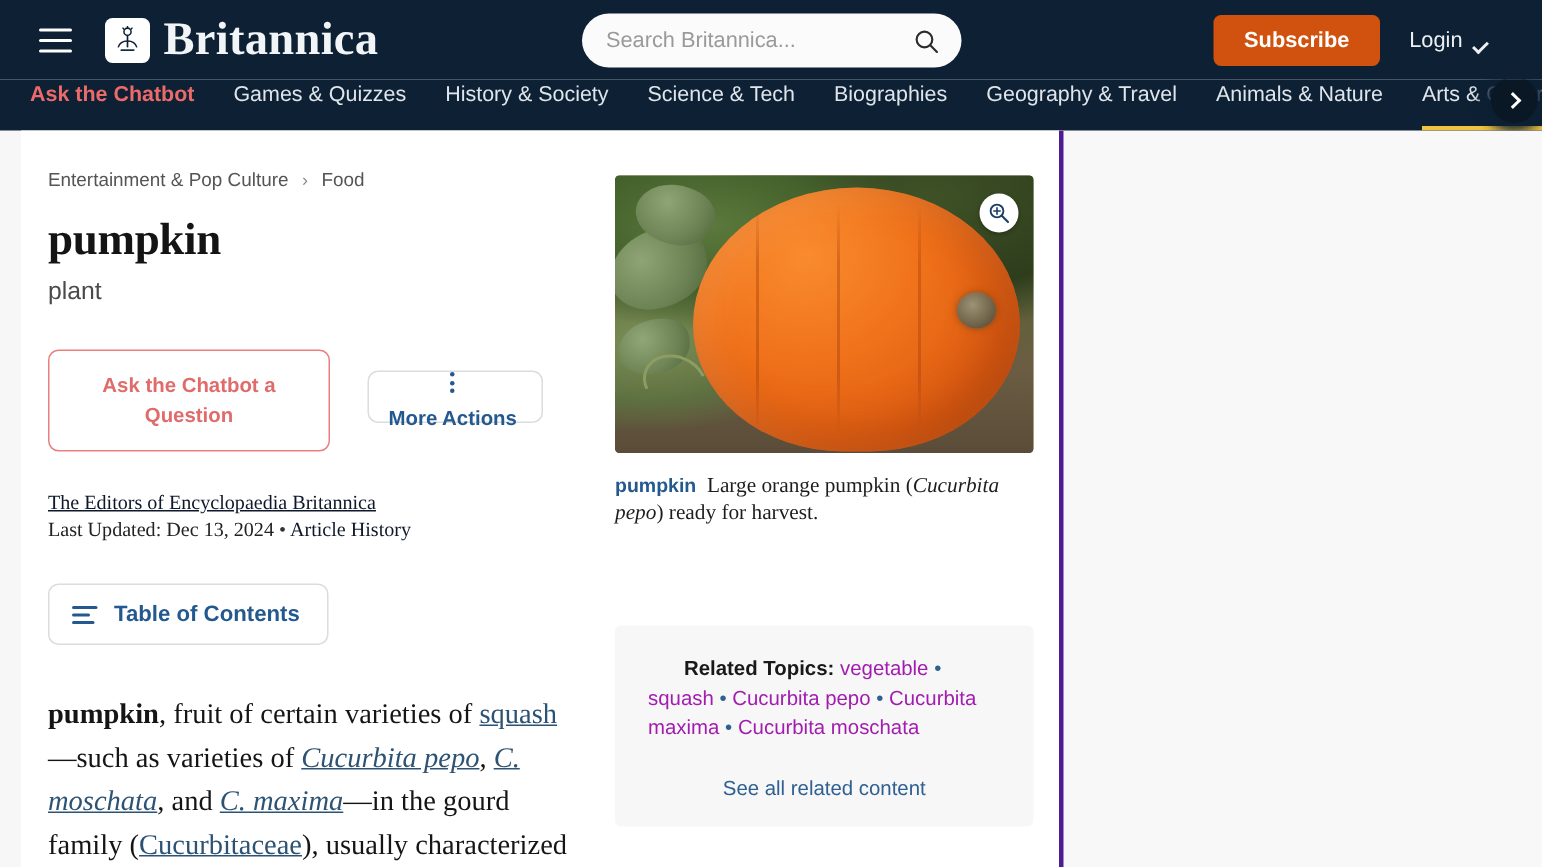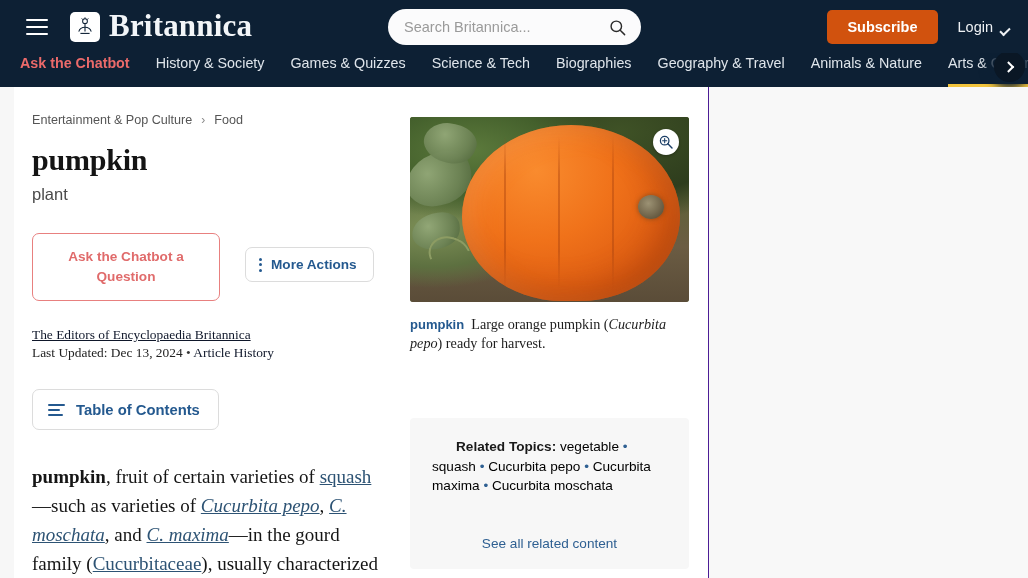--- a/index.html
+++ b/index.html
@@ -83,21 +83,21 @@
     flex: 1;
     font-family: "Liberation Sans", sans-serif;
     font-size: 14.5px;
     color: #8b5cf6;
   }
   .searchwrap input::placeholder { color: #9a9a9a; }
   .search-icon { flex: 0 0 auto; display: flex; }
 
   .right-actions {
     position: absolute;
-    right: 18px;
+    right: 36px;
     top: 0;
     height: 53px;
     display: flex;
     align-items: center;
     gap: 20px;
   }
   .subscribe-btn {
     background: #D1520E;
     color: #ffffff;
     font-size: 14.5px;
@@ -169,21 +169,21 @@
     height: 491px;
     background: #f7f7f7;
   }
   .gutter-left { width: 14px; background: #f7f7f7; flex: 0 0 auto; }
   .content {
     width: 695px;
     background: #ffffff;
     flex: 0 0 auto;
     padding: 0 0 0 18px;
     position: relative;
-    border-right: 1px solid #4c1d95;
+    border-right: 3px solid #4c1d95;
     display: flex;
   }
   .rail { flex: 1; background: #f8f8f8; }
 
   .col-left { width: 360px; flex: 0 0 auto; padding-right: 10px; }
   .col-right { width: 300px; flex: 0 0 auto; padding-left: 18px; }
 
   
   .breadcrumb {
     margin-top: 26px;
@@ -234,20 +234,21 @@
     font-weight: 700;
     display: flex;
     align-items: center;
     gap: 9px;
     padding: 0 16px 0 13px;
     height: 35px;
     align-self: flex-start;
     margin-top: 14px;
     cursor: pointer;
     font-family: "Liberation Sans", sans-serif;
+    flex-direction: column;
   }
   .kebab { display: flex; flex-direction: column; gap: 2.5px; }
   .kebab i { width: 3px; height: 3px; border-radius: 50%; background: #24598F; display: block; }
 
   .byline {
     margin-top: 25px;
     font-family: "Liberation Serif", serif;
     font-size: 13.4px;
     color: #222;
     line-height: 17.6px;
@@ -381,26 +382,26 @@
     border-radius: 4px;
     padding: 19px 22px 18px 22px;
     width: 279px;
   }
   .related-line {
     font-size: 13.6px;
     line-height: 19.5px;
     color: #2f6092;
   }
   .related-line .rl-label { color: #191919; font-weight: 700; padding-left: 24px; }
-  .related-line a { color: #000000; text-decoration: none; cursor: pointer; }
+  .related-line a { color: #a21caf; text-decoration: none; cursor: pointer; }
   .related-line .bullet { color: #2f6092; }
   .see-all {
     display: block;
     text-align: center;
-    margin-top: 40px;
+    margin-top: 23px;
     font-size: 13.6px;
     color: #2f6092;
     text-decoration: none;
     cursor: pointer;
   }
 </style>
 </head>
 <body>
 
 <div class="topbar">
@@ -439,22 +440,22 @@
     <button class="subscribe-btn">Subscribe</button>
     <div class="login">
       <span>Login</span>
       <span class="chev-down"></span>
     </div>
   </div>
 </div>
 
 <div class="navbar">
   <div class="nav-item chatbot">Ask the Chatbot</div>
+  <div class="nav-item">Games &amp; Quizzes</div>
   <div class="nav-item">History &amp; Society</div>
-  <div class="nav-item">Games &amp; Quizzes</div>
   <div class="nav-item">Science &amp; Tech</div>
   <div class="nav-item">Biographies</div>
   <div class="nav-item">Geography &amp; Travel</div>
   <div class="nav-item">Animals &amp; Nature</div>
   <div class="nav-item active">Arts &amp; Culture</div>
 
   <div class="nav-scroll-btn">
     <span class="chev-right"></span>
   </div>
 </div>

